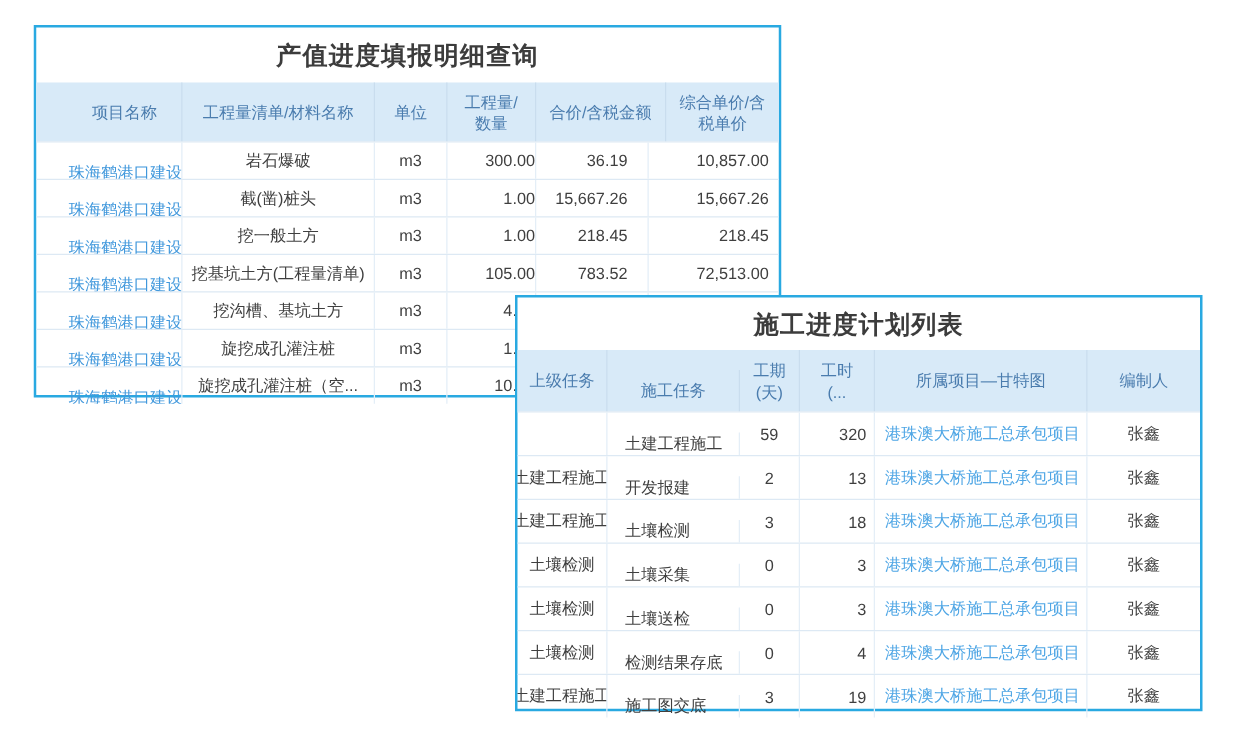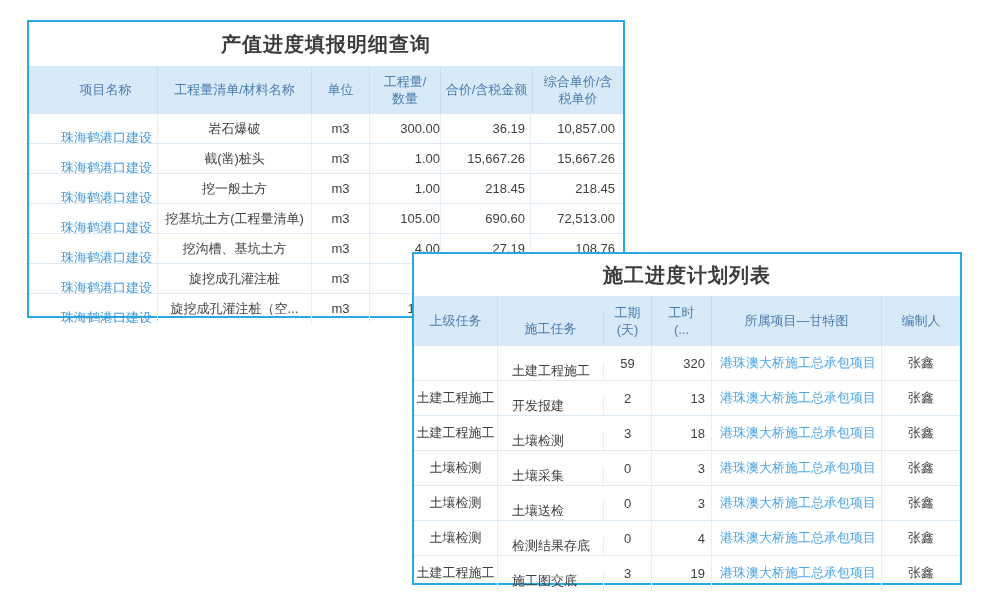--- a/index.html
+++ b/index.html
@@ -7,21 +7,21 @@
     width:1000px;height:600px;position:relative;overflow:hidden;
     background:#ffffff;
     font-family:"Liberation Sans","DejaVu Sans",sans-serif;
     color:#3f3f3f;
   }
   .card{
     position:absolute;background:#fff;box-sizing:border-box;
     border:2px solid var(--card-border,#29a9e1);
   }
   #card1{left:27px;top:20px;width:598px;height:298px;z-index:1;}
-  #card2{left:412px;top:252px;width:550px;height:333px;z-index:2;}
+  #card2{left:412px;top:236px;width:550px;height:333px;z-index:2;}
 
   .card-title{
     display:flex;align-items:center;justify-content:center;
     font-weight:bold;color:var(--title-text,#3c3c3c);font-size:20px;
     letter-spacing:1px;
   }
   #card1 .card-title{height:44px;}
   #card2 .card-title{height:42px;}
 
   .thead{
@@ -44,30 +44,30 @@
     display:flex;align-items:center;box-sizing:border-box;
     font-size:13px;border-right:1px solid #e4eef7;overflow:hidden;
     white-space:nowrap;
   }
   .td:last-child{border-right:none;}
   .center{justify-content:center;text-align:center;}
   .right{justify-content:flex-end;}
   .left{justify-content:flex-start;}
 
   
-  #card1 .c0{width:129px;padding-left:27px;}
+  #card1 .c0{width:117px;padding-left:27px;}
   #card1 .c1{width:154px;}
   #card1 .c2{width:58px;}
   #card1 .c3{width:71px;padding-right:0;}
-  #card1 .c4{width:90px;padding-right:5px;}
+  #card1 .c4{width:90px;padding-right:16px;}
   #card1 .c5{flex:1;padding-right:8px;}
   #card1 .th.c3,#card1 .th.c4,#card1 .th.c5{padding-right:2px;}
 
   
-  #card2 .c0{width:84px;}
+  #card2 .c0{width:72px;}
   #card2 .c1{width:106px;padding-left:14px;margin-top:16px;}
   #card2 .c2{width:48px;}
   #card2 .c3{width:60px;padding-right:6px;}
   #card2 .c4{width:170px;padding-left:8px;}
   #card2 .c5{flex:1;}
   #card2 .th.c1,#card2 .th.c3,#card2 .th.c4{padding:0 2px;}
 
   a.link{text-decoration:none;cursor:pointer;}
   #card1 a.link{color:var(--link1,#4198dc);margin-top:18px;}
   #card2 a.link{color:var(--link2,#4fa6e5);}
@@ -137,21 +137,21 @@
     <div class="td c5 right">218.45</div>
   </div>
 
   <div class="tr">
     <div class="td c0 center">
       <a class="link">珠海鹤港口建设</a>
     </div>
     <div class="td c1 center">挖基坑土方(工程量清单)</div>
     <div class="td c2 center">m3</div>
     <div class="td c3 right">105.00</div>
-    <div class="td c4 right">690.60</div>
+    <div class="td c4 right">783.52</div>
     <div class="td c5 right">72,513.00</div>
   </div>
 
   <div class="tr">
     <div class="td c0 center">
       <a class="link">珠海鹤港口建设</a>
     </div>
     <div class="td c1 center">挖沟槽、基坑土方</div>
     <div class="td c2 center">m3</div>
     <div class="td c3 right">4.00</div>

